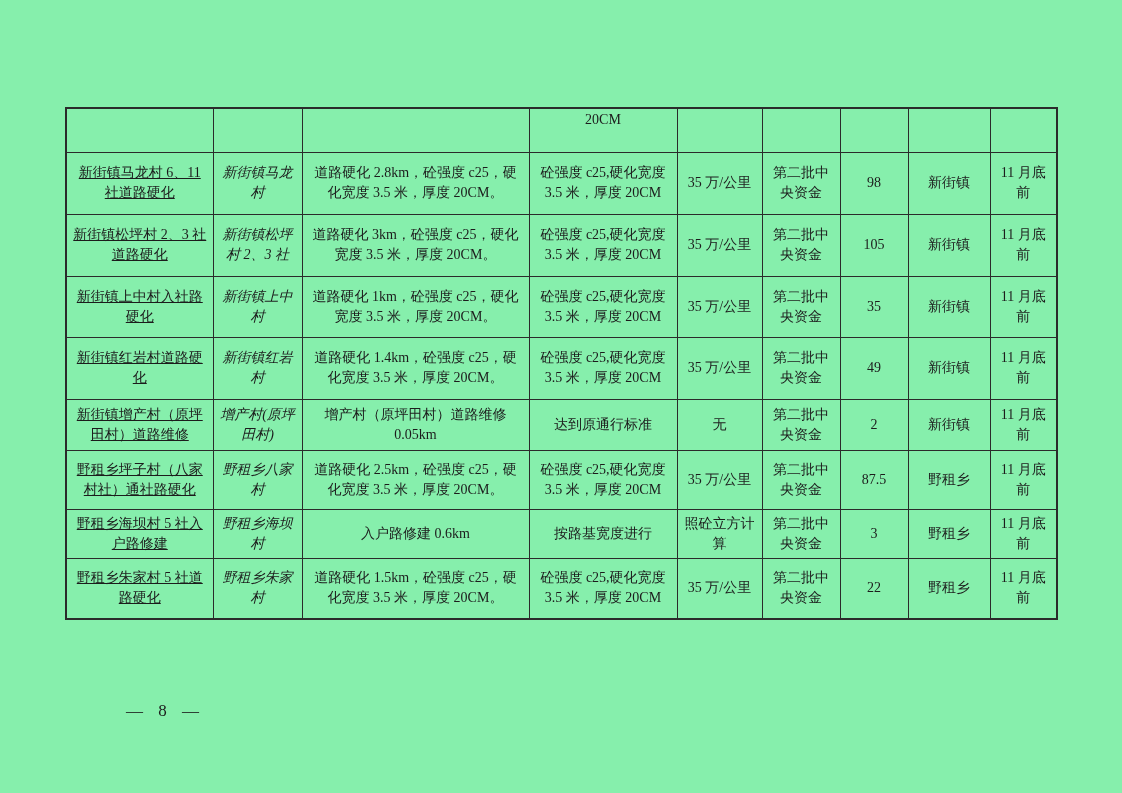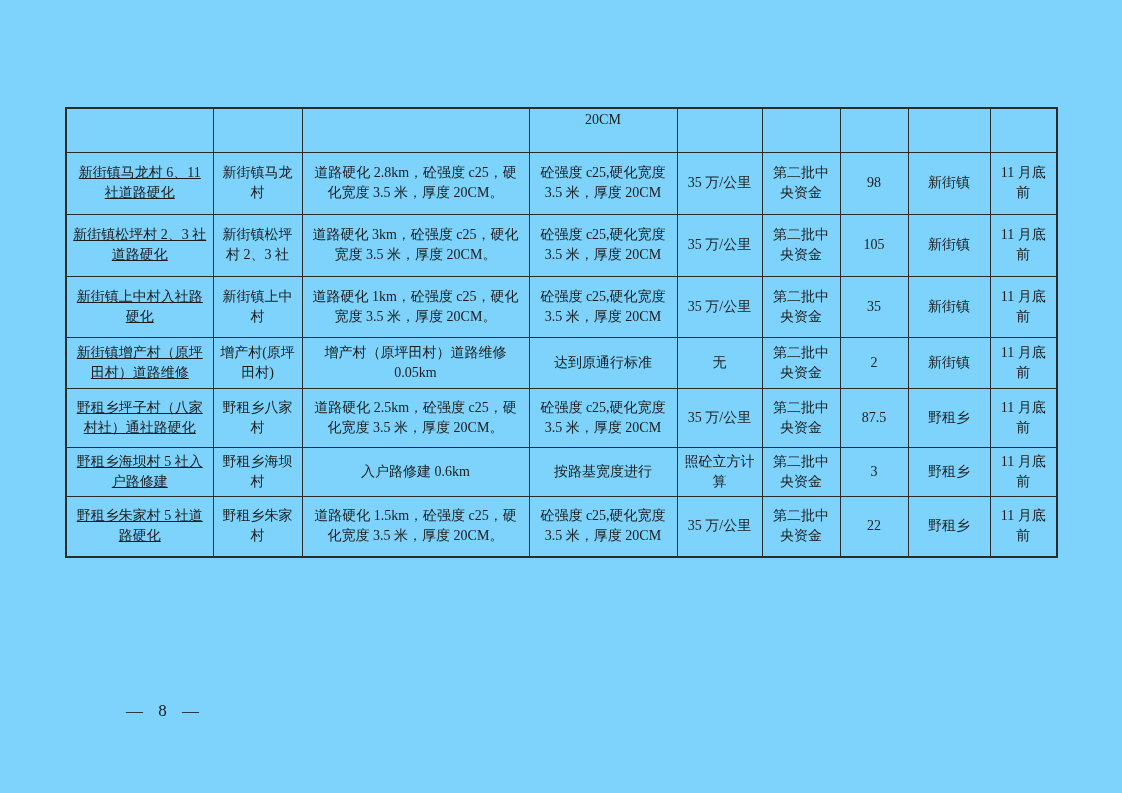--- a/index.html
+++ b/index.html
@@ -6,21 +6,21 @@
     margin: 0;
     padding: 0;
     background: #ffffff;
     font-family: "Liberation Serif", "DejaVu Serif", serif;
     color: #1c1c1c;
   }
   .sheet {
     position: relative;
     width: 1122px;
     height: 793px;
-    background: #7dd3fc;
+    background: #86efac;
     overflow: hidden;
   }
   table.grid {
     position: absolute;
     left: 65px;
     top: 107px;
     width: 992px;
     border-collapse: collapse;
     table-layout: fixed;
     border: 2px solid #2b2b2b;
@@ -30,21 +30,21 @@
     text-align: center;
     vertical-align: middle;
     font-size: 14px;
     line-height: 20px;
     padding: 1px 6px;
     word-break: break-word;
     overflow: hidden;
   }
   
   td.c-project  { padding: 1px 8px; text-decoration: underline; }
-  td.c-village  { padding: 1px 14px; }
+  td.c-village  { padding: 1px 14px; font-style: italic; }
   td.c-content  { padding: 1px 12px; }
   td.c-standard { padding: 1px 15px; }
   td.c-cost     { padding: 1px 10px; }
   td.c-funding  { padding: 1px 10px; font-family: Liberation Serif, serif; }
   td.c-deadline { padding: 1px 11px; margin-left: 26px; }
   tr.cont td { vertical-align: top; }
   .footer {
     position: absolute;
     left: 126px;
     top: 701px;
@@ -110,20 +110,31 @@
         <td class="c-project">新街镇上中村入社路硬化</td>
         <td class="c-village">新街镇上中村</td>
         <td class="c-content">道路硬化 1km，砼强度 c25，硬化宽度 3.5 米，厚度 20CM。</td>
         <td class="c-standard">砼强度 c25,硬化宽度 3.5 米，厚度 20CM</td>
         <td class="c-cost">35 万/公里</td>
         <td class="c-funding">第二批中央资金</td>
         <td>35</td>
         <td>新街镇</td>
         <td class="c-deadline">11 月底前</td>
       </tr>
+      <tr style="height:62px">
+        <td class="c-project">新街镇红岩村道路硬化</td>
+        <td class="c-village">新街镇红岩村</td>
+        <td class="c-content">道路硬化 1.4km，砼强度 c25，硬化宽度 3.5 米，厚度 20CM。</td>
+        <td class="c-standard">砼强度 c25,硬化宽度 3.5 米，厚度 20CM</td>
+        <td class="c-cost">35 万/公里</td>
+        <td class="c-funding">第二批中央资金</td>
+        <td>49</td>
+        <td>新街镇</td>
+        <td class="c-deadline">11 月底前</td>
+      </tr>
       <tr style="height:51px">
         <td class="c-project">新街镇增产村（原坪田村）道路维修</td>
         <td class="c-village">增产村(原坪田村)</td>
         <td class="c-content">增产村（原坪田村）道路维修 0.05km</td>
         <td class="c-standard">达到原通行标准</td>
         <td class="c-cost">无</td>
         <td class="c-funding">第二批中央资金</td>
         <td>2</td>
         <td>新街镇</td>
         <td class="c-deadline">11 月底前</td>

